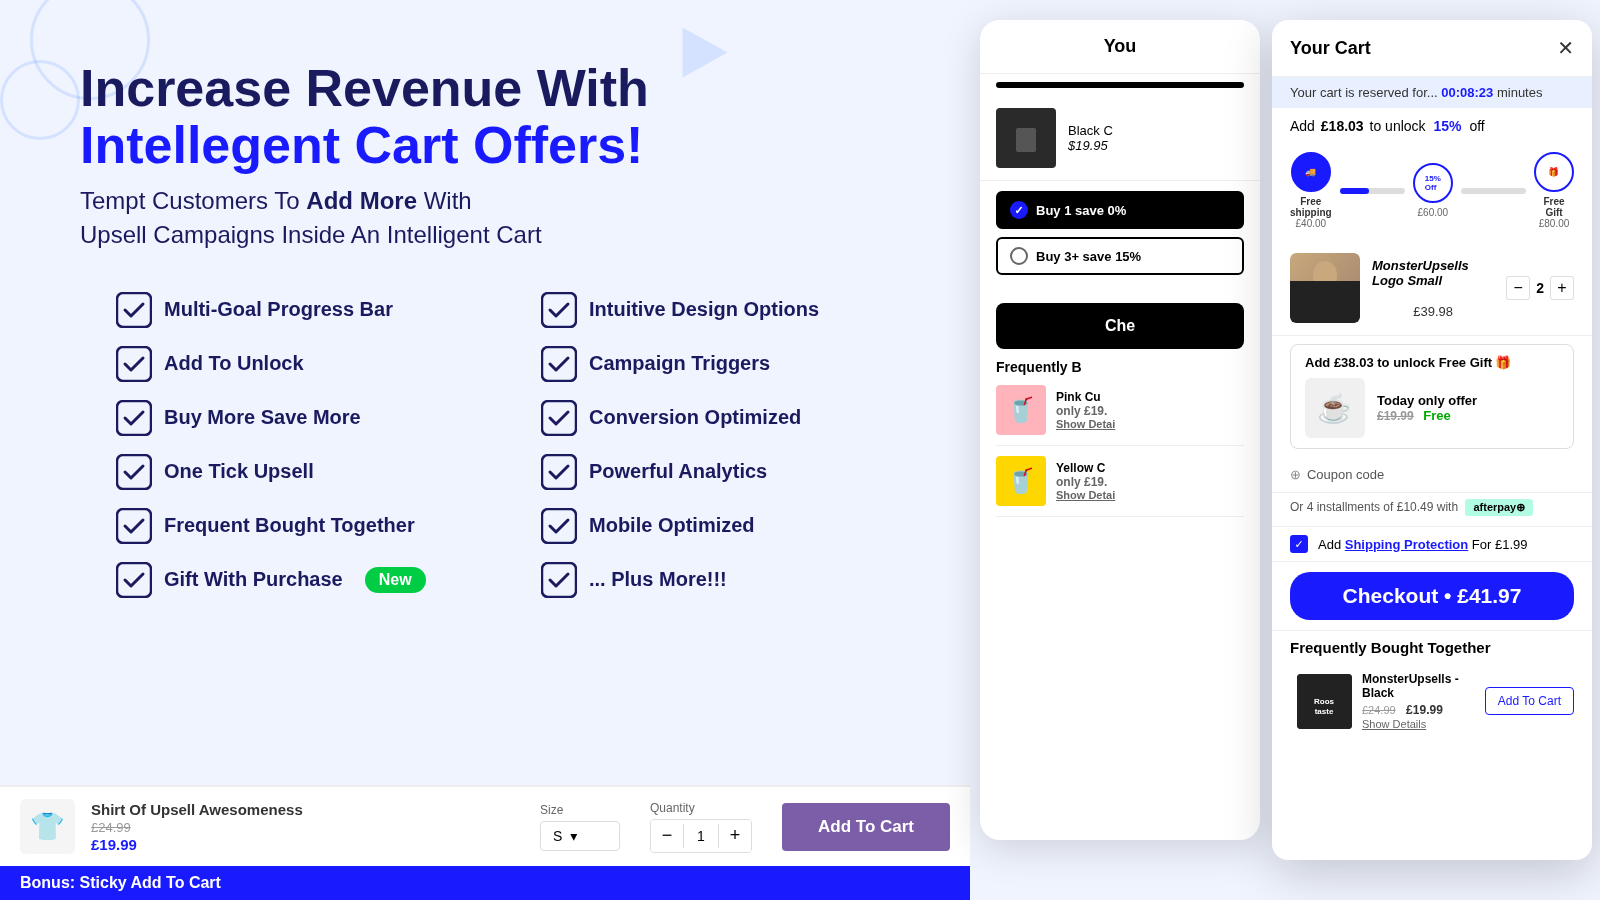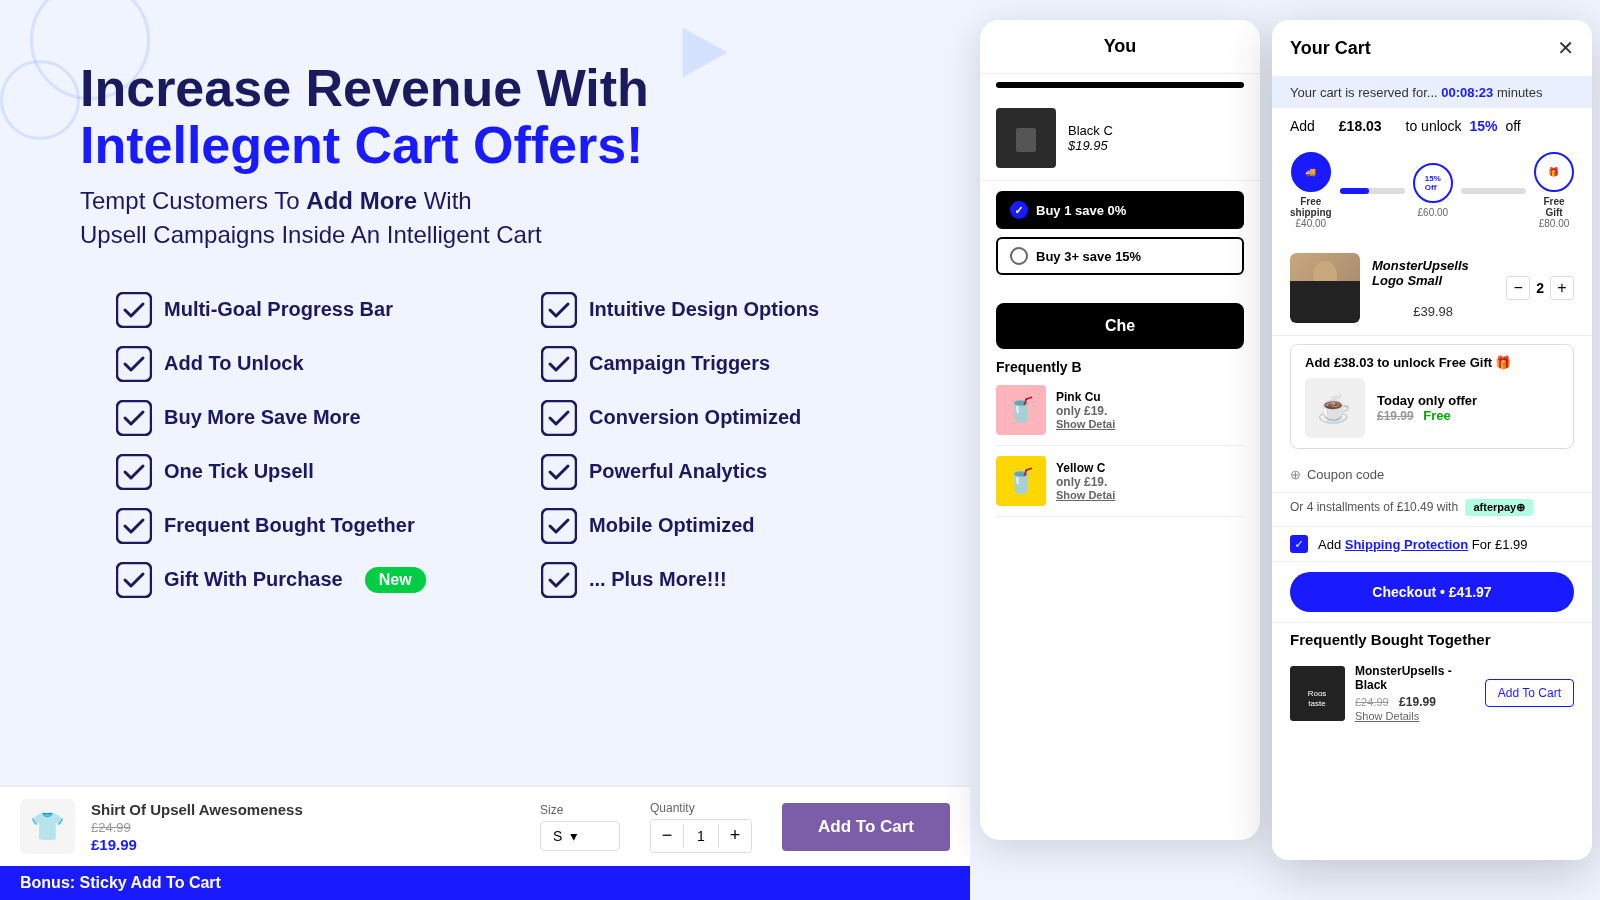--- a/index.html
+++ b/index.html
@@ -520,21 +520,21 @@
       flex-shrink: 0;
     }
 
     .checkout-btn {
       margin: 10px 18px;
       background: #1a1aff;
       color: white;
       text-align: center;
       padding: 12px;
       border-radius: 20px;
-      font-size: 14px;
+      font-size: 21px;
       font-weight: 800;
       cursor: pointer;
     }
 
     .freq-bought-title {
       padding: 8px 18px;
       font-size: 15px;
       font-weight: 700;
       border-top: 1px solid #eee;
     }
@@ -548,23 +548,24 @@
     .freq-cart-img {
       width: 55px;
       height: 55px;
       border-radius: 4px;
       background: #222;
       display: flex;
       align-items: center;
       justify-content: center;
       color: white;
       font-size: 10px;
-      font-weight: 400;
+      font-weight: 700;
       text-align: center;
       overflow: hidden;
+      margin-left: 7px;
     }
     .freq-cart-details { flex: 1; }
     .freq-cart-name { font-size: 12px; font-weight: 700; }
     .freq-cart-price-old { font-size: 11px; color: #999; text-decoration: line-through; }
     .freq-cart-price { font-size: 12px; font-weight: 600; color: #333; }
     .freq-cart-show { font-size: 11px; color: #666; text-decoration: underline; cursor: pointer; }
     .freq-add-btn {
       border: 1px solid #1a1aff;
       color: #1a1aff;
       background: white;
@@ -847,21 +848,21 @@
 
       <div class="cart-timer">
         <span>Your cart is reserved for...</span>
         <span class="timer-blue">00:08:23</span>
         <span>minutes</span>
       </div>
 
       <div class="cart-unlock">
         <div class="unlock-text">
           <span>Add</span>
-          <strong style="margin:0 20px;">£18.03</strong>
+          <strong style="margin:0 2px;">£18.03</strong>
           <span>to unlock</span>
           <span class="pct" style="margin:0 4px;color:#1a1aff;font-weight:700;">15%</span>
           <span>off</span>
         </div>
       </div>
 
       <div class="progress-goals">
         <div class="goal-node">
           <div class="goal-node-circle active">🚚</div>
           <div class="goal-node-label">Free</div>

